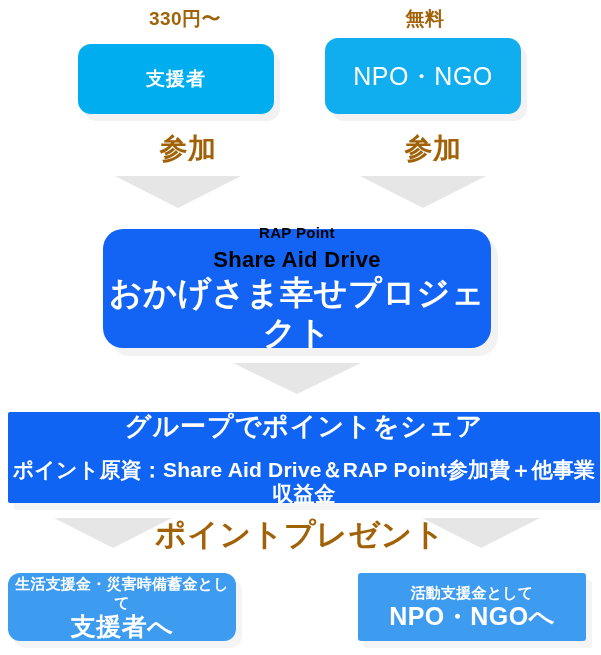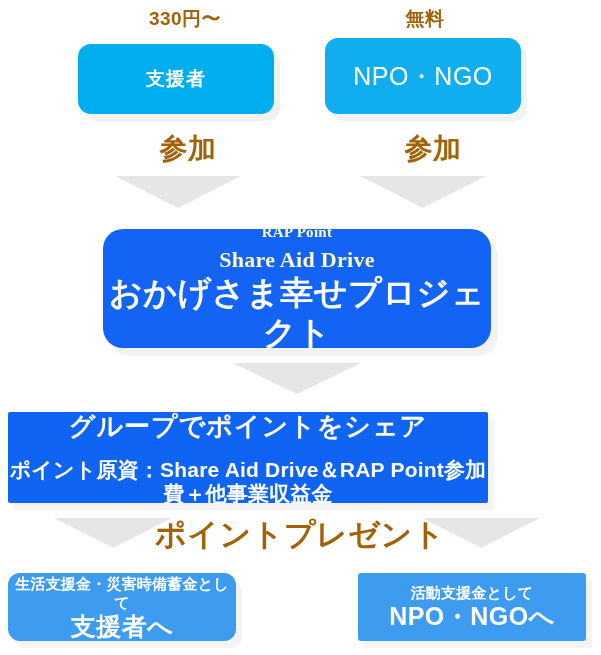--- a/index.html
+++ b/index.html
@@ -138,38 +138,38 @@
 
   
   #box-project {
     left: 103px; top: 229px; width: 388px; height: 119px;
     background: #1364f4;
     border-radius: 20px;
     box-shadow: 7px 8px 0 0 #f2f2f2;
     justify-content: center;
   }
   #project-sub1, #project-sub2 {
-    font-family: Liberation Serif, serif;
-    font-weight: bold;
-    color: #fef9c3;
+    font-family: Liberation Sans, sans-serif;
+    font-weight: bold;
+    color: #000000;
     letter-spacing: 0.3px;
   }
   #project-sub1 { font-size: 15px; line-height: 17px; }
   #project-sub2 { font-size: 22px; line-height: 22px; margin-top: 8px; }
   #project-title {
     font-size: 33px;
     font-weight: bold;
     line-height: 40px;
     letter-spacing: 0.5px;
     margin-top: 2px;
   }
 
   
   #bar-share {
-    left: 8px; top: 412px; width: 480px; height: 91px;
+    left: 8px; top: 412px; width: 592px; height: 91px;
     background: #0f64f4;
     border-radius: 2px;
     box-shadow: 6px 7px 0 0 #f4f4f4;
     justify-content: center;
   }
   #share-title {
     font-size: 26px;
     font-weight: bold;
     line-height: 32px;
     letter-spacing: 1px;

